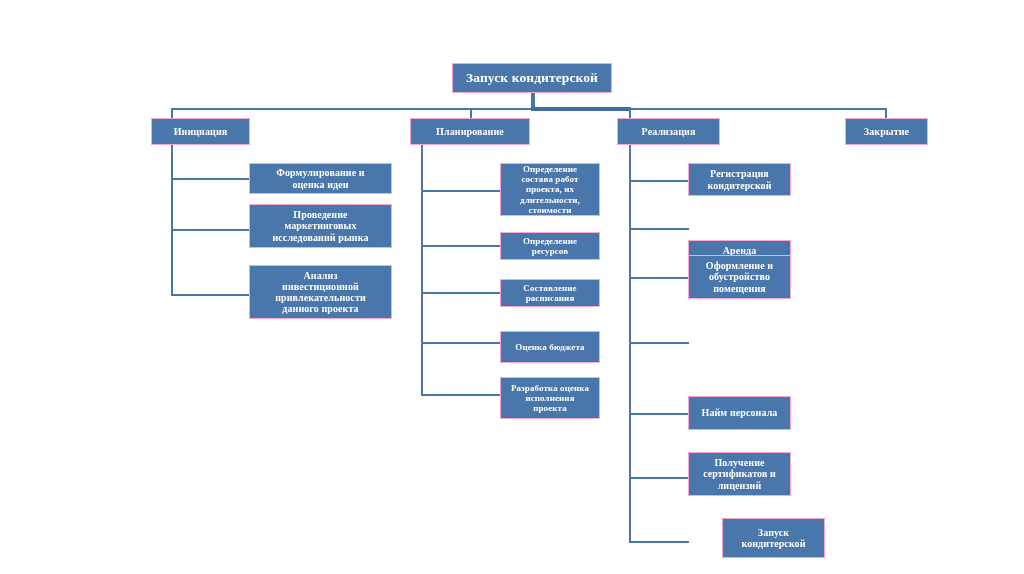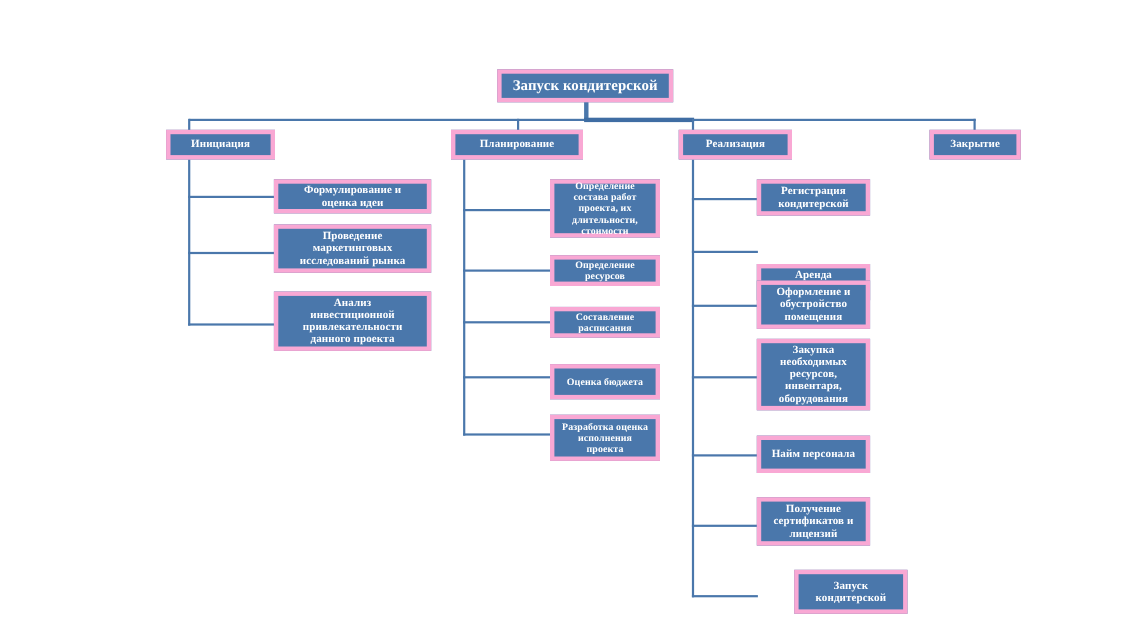--- a/index.html
+++ b/index.html
@@ -13,21 +13,21 @@
     width: 1024px;
     height: 574px;
     background: #ffffff;
     overflow: hidden;
     font-family: "Liberation Serif", "DejaVu Serif", serif;
   }
   .node {
     position: absolute;
     box-sizing: border-box;
     background: #4a77ab;
-    border: 4px solid #f9a8d4;
+    border: 1px solid #f9a8d4;
     color: #ffffff;
     display: flex;
     align-items: center;
     justify-content: center;
     text-align: center;
     line-height: 1.12;
     font-weight: bold;
     letter-spacing: 0.1px;
     padding: 1px 3px;
     white-space: pre-line;
@@ -114,25 +114,20 @@
 исполнения
 проекта</div>
 
   <div class="node task" style="left:688px; top:163px; width:103px; height:33px;">Регистрация
 кондитерской</div>
   <div class="node task" style="left:688px; top:211px; width:103px; height:33px;margin-top:29px;">Аренда
 помещения</div>
   <div class="node task" style="left:688px; top:255px; width:103px; height:44px;">Оформление и
 обустройство
 помещения</div>
-  <div class="node task" style="left:688px; top:308px; width:103px; height:65px;">Закупка
-необходимых
-ресурсов,
-инвентаря,
-оборудования</div>
   <div class="node task" style="left:688px; top:396px; width:103px; height:34px;">Найм персонала</div>
   <div class="node task" style="left:688px; top:452px; width:103px; height:44px;">Получение
 сертификатов и
 лицензий</div>
   <div class="node task" style="left:688px; top:518px; width:103px; height:40px;margin-left:34px;">Запуск
 кондитерской</div>
 
 </div>
 
 </body></html>

